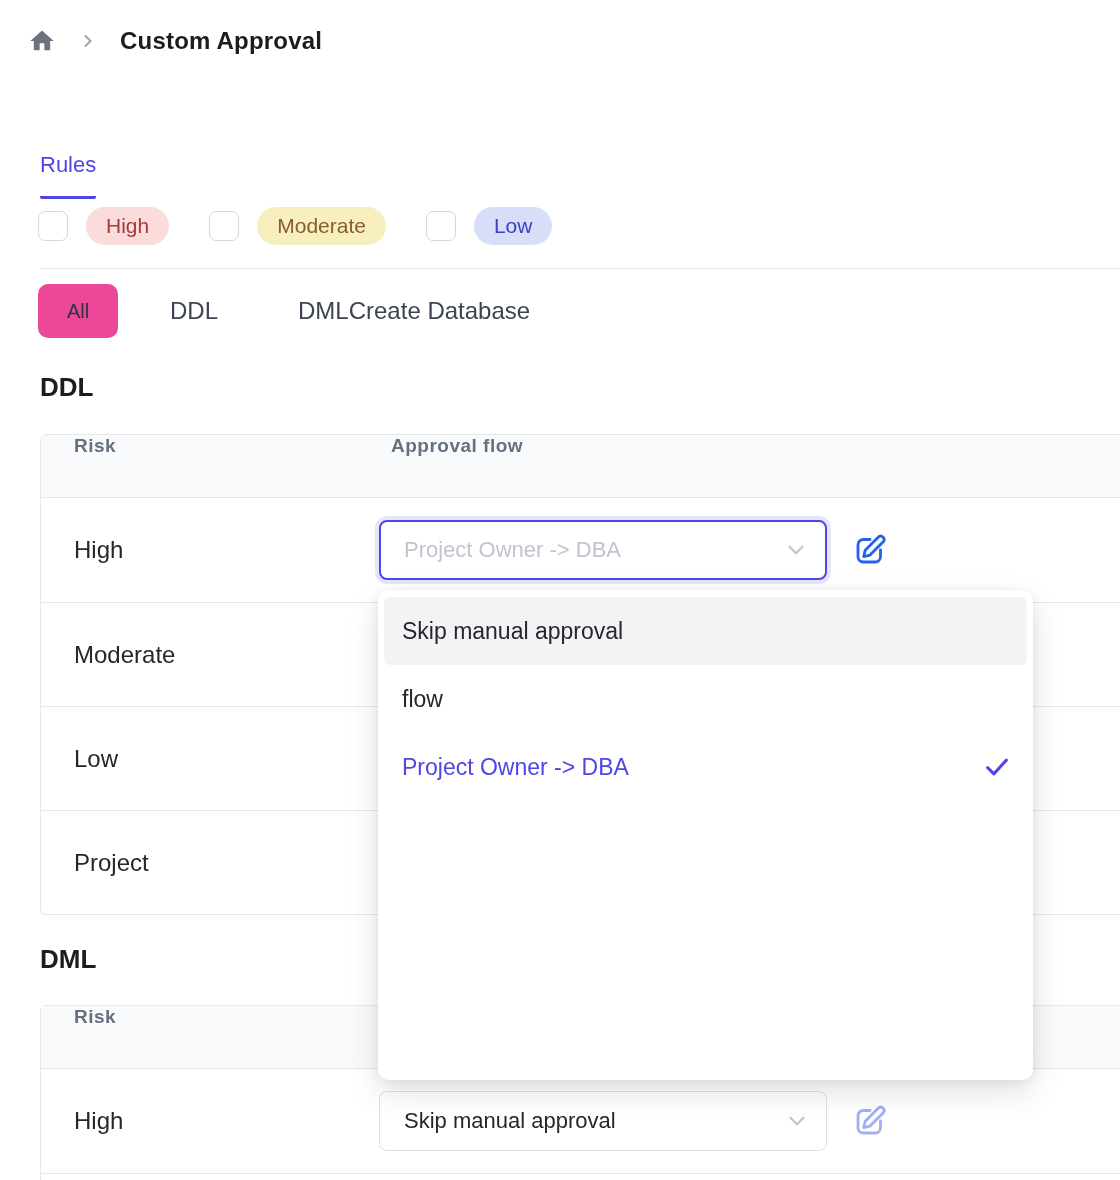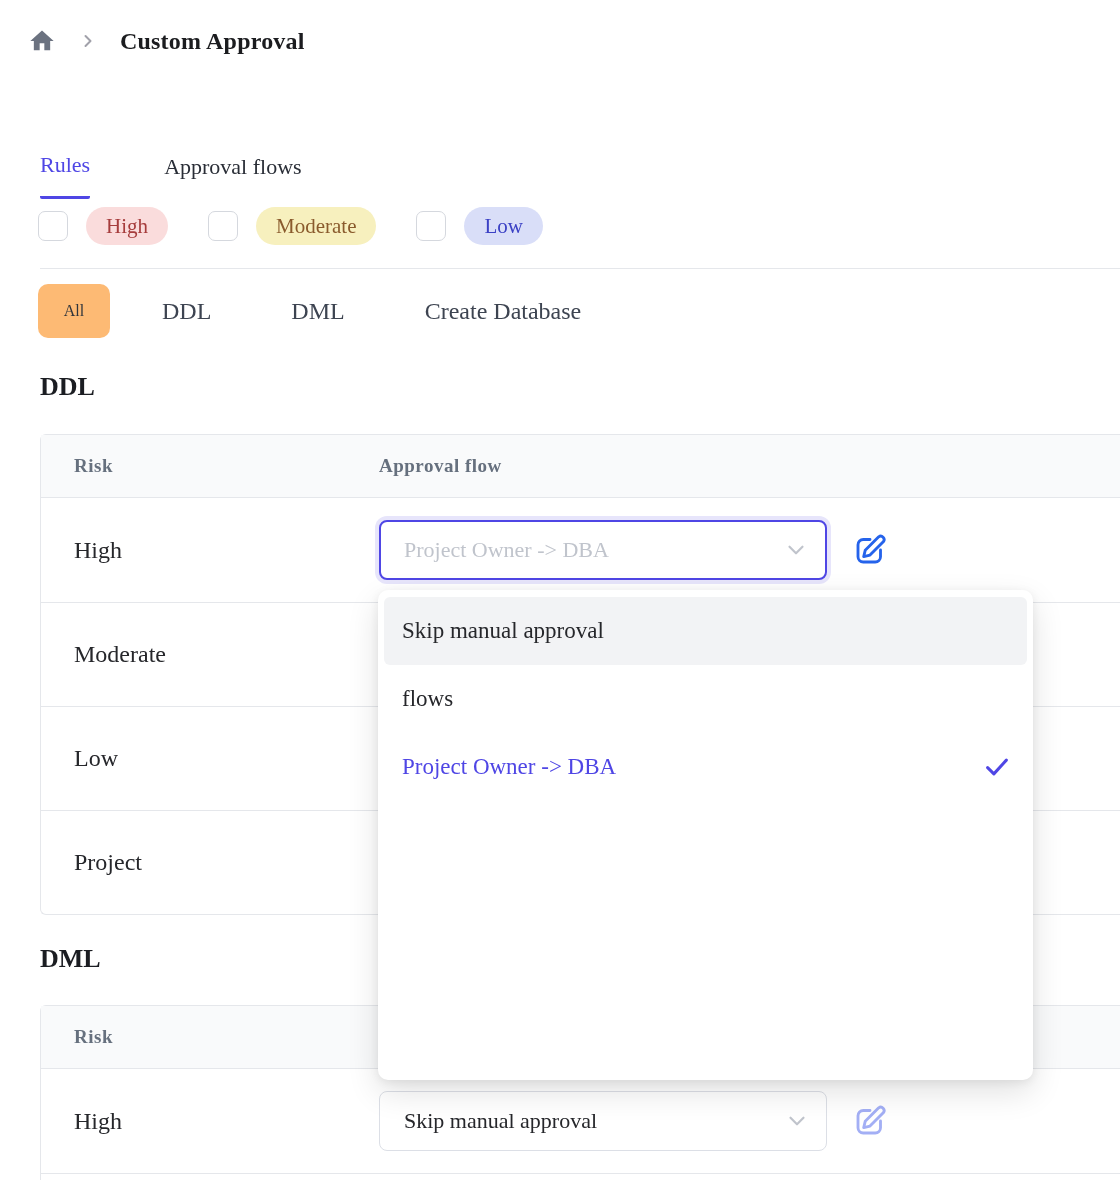--- a/index.html
+++ b/index.html
@@ -1,19 +1,19 @@
 <!DOCTYPE html>
 <html><head>
 <meta charset="utf-8">
 <style>
   * { margin:0; padding:0; box-sizing:border-box; }
   html,body { background:#fff; }
   .page {
     position:relative; width:1120px; height:1180px; overflow:hidden;
-    background:#fff; font-family:Liberation Serif, serif; color:#26272B;
+    background:#fff; font-family:Liberation Sans, sans-serif; color:#26272B;
   }
 
   
   .breadcrumb { position:absolute; left:28px; top:24px; height:34px; display:flex; align-items:center; }
   .home-btn { width:28px; height:28px; border:none; background:none; padding:0; cursor:pointer; display:flex; }
   .crumb-chev { margin-left:22px; display:flex; }
   .crumb-title { margin-left:22px; font-size:24px; font-weight:600; color:#1B1C1F; letter-spacing:0.2px; }
 
   
   .tabs { position:absolute; left:40px; top:124px; display:flex; gap:74px; }
@@ -26,34 +26,34 @@
   .checkbox { width:30px; height:30px; border:1.5px solid #D5D8DE; border-radius:7px; background:#fff; margin-right:18px; cursor:pointer; flex:none; }
   .badge { height:38px; line-height:38px; padding:0 20px; border-radius:19px; font-size:21px; font-weight:500; margin-right:40px; }
   .badge-high { background:#FADCDC; color:#A63C3C; }
   .badge-moderate { background:#F7F0BE; color:#8A5B2D; }
   .badge-low { background:#D9DEF8; color:#3B41C5; }
 
   .divider { position:absolute; left:40px; right:0; top:268px; height:1px; background:#E5E7EB; }
 
   
   .seg { position:absolute; left:38px; top:284px; height:54px; display:flex; align-items:center; font-size:24px; color:#343C46; }
-  .seg-chip { width:72px; height:54px; background:#fdba74; border:none; border-radius:10px; font-family:inherit; font-size:16px; color:#2F343B; cursor:pointer; }
+  .seg-chip { width:80px; height:54px; background:#ec4899; border:none; border-radius:10px; font-family:inherit; font-size:20px; color:#2F343B; cursor:pointer; }
   .seg-item { background:none; border:none; font-family:inherit; font-size:24px; color:#3D4451; cursor:pointer; }
-  .seg-ddl { margin-left:52px; } .seg-dml { margin-left:80px; } .seg-cdb { margin-left:80px; }
+  .seg-ddl { margin-left:52px; } .seg-dml { margin-left:80px; } .seg-cdb { }
 
   
   .section-title { position:absolute; left:40px; font-size:26px; font-weight:700; color:#1B1D22; }
   .title-ddl { top:372px; } .title-dml { top:944px; }
 
   
   .rule-table { position:absolute; left:40px; right:0; border:1px solid #E5E7EB; border-right:none; border-radius:6px 0 0 6px; background:#fff; }
   .tbl-ddl { top:434px; }
   .tbl-dml { top:1005px; border-radius:6px 0 0 0; }
-  .thead { height:63px; background:#F9FAFB; border-bottom:1px solid #E5E7EB; display:flex; align-items:center;
-           font-size:19px; font-weight:600; color:#66707E; letter-spacing:0.5px; }
+  .thead { height:63px; background:#F9FAFB; border-bottom:1px solid #E5E7EB; display:flex; align-items:flex-start;
+           font-size:19px; font-weight:600; color:#66707E; letter-spacing:0.5px;gap:12px; }
   .th-risk { width:338px; padding-left:33px; }
   .th-flow { flex:1; }
   .trow { height:104px; display:flex; align-items:center; }
   .trow + .trow { border-top:1px solid #E5E7EB; }
   .trow-partial { height:20px; border-top:1px solid #E5E7EB; }
   .td-risk { width:338px; padding-left:33px; font-size:24px; color:#26272B; }
   .td-flow { flex:1; display:flex; align-items:center; }
 
   
   .select { width:448px; height:60px; background:#fff; border:1px solid #DCDFE6; border-radius:8px;
@@ -91,21 +91,20 @@
     <span class="crumb-chev">
       <svg viewBox="0 0 24 24" width="20" height="20" fill="none" stroke="#A1A1AA" stroke-width="2.4" stroke-linecap="round" stroke-linejoin="round">
           <path d="M9 6l6 6-6 6"></path>
         </svg>
     </span>
     <span class="crumb-title">Custom Approval</span>
   </div>
 
   <div class="tabs">
     <button class="tab tab-active">Rules</button>
-    <button class="tab tab-inactive">Approval flows</button>
   </div>
 
   <div class="filters">
     <span class="checkbox"></span>
     <span class="badge badge-high">High</span>
     <span class="checkbox"></span>
     <span class="badge badge-moderate">Moderate</span>
     <span class="checkbox"></span>
     <span class="badge badge-low">Low</span>
   </div>
@@ -189,21 +188,21 @@
           </svg>
         </button>
       </div>
     </div>
 
     <div class="trow-partial"></div>
   </div>
 
   <div class="dropdown">
     <div class="option opt-hovered">Skip manual approval</div>
-    <div class="option">flows</div>
+    <div class="option">flow</div>
     <div class="option opt-selected">
       <span>Project Owner -&gt; DBA</span>
       <span class="opt-check">
         <svg viewBox="0 0 24 24" width="30" height="30" fill="none" stroke="#4F46E5" stroke-width="2.4" stroke-linecap="round" stroke-linejoin="round">
             <path d="M4.5 12.5l5 5L19.5 6.5"></path>
           </svg>
       </span>
     </div>
   </div>
 

